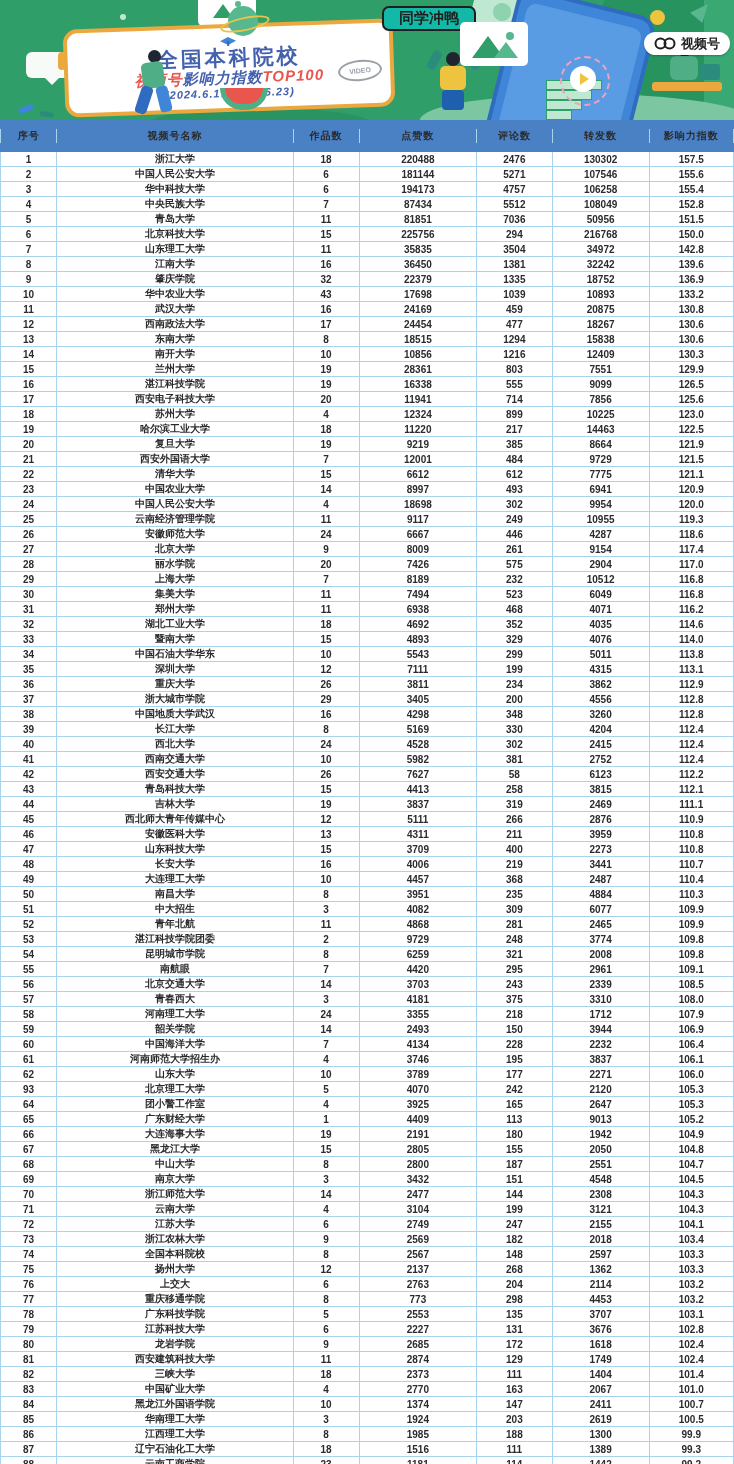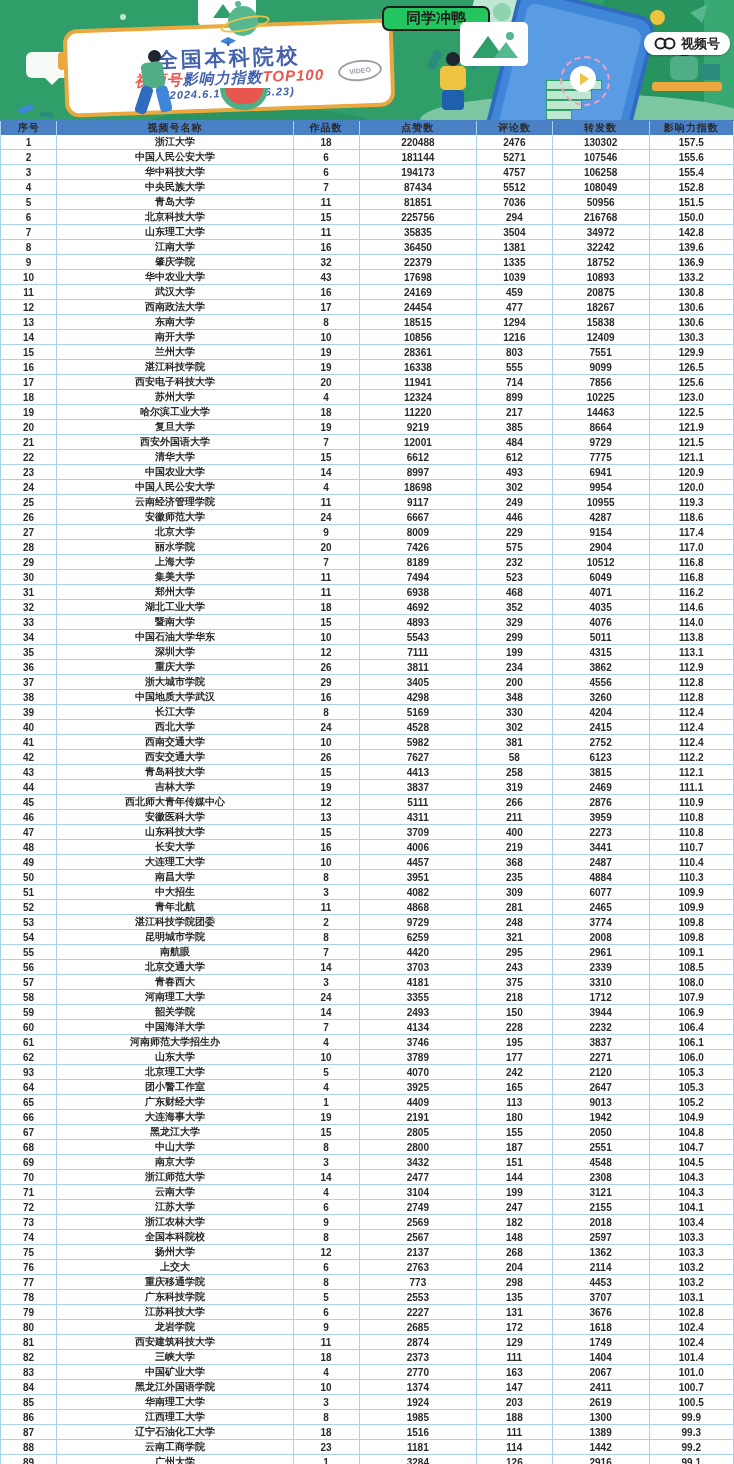--- a/index.html
+++ b/index.html
@@ -18,22 +18,22 @@
     border-radius:14px;transform:rotate(-2deg);display:flex;flex-direction:column;align-items:center;
     justify-content:center;z-index:5;}
   .card-knob{left:58px;top:52px;width:8px;height:18px;background:#eaa83e;border-radius:4px;z-index:6;}
   .cap-icon{width:16px;height:9px;margin-bottom:1px;}
   .t1{font-size:21px;font-weight:bold;color:#4461ae;letter-spacing:3px;line-height:1.05;}
   .t2{font-size:15px;font-weight:bold;font-style:italic;line-height:1.15;letter-spacing:1px;}
   .t2 .red{color:#e8564e;}
   .t2 .blue{color:#4461ae;}
   .t3{font-size:11px;font-weight:bold;font-style:italic;color:#4461ae;letter-spacing:1px;}
 
-  .bubble{left:382px;top:6px;background:#22c55e;border:2px solid #1e1e1e;border-radius:7px;
-    padding:1px 22px;font-size:15px;font-weight:bold;color:#1e1e1e;z-index:7;}
+  .bubble{left:382px;top:6px;background:#14b8a6;border:2px solid #1e1e1e;border-radius:7px;
+    padding:1px 15px;font-size:15px;font-weight:bold;color:#1e1e1e;z-index:7;}
   .channel-pill{right:4px;top:32px;background:#ffffff;border-radius:13px;height:23px;display:flex;
     align-items:center;gap:5px;padding:0 10px;z-index:7;box-shadow:0 1px 2px rgba(0,0,0,.25);}
   .channel-pill span{font-size:13px;font-weight:bold;color:#1e1e1e;}
 
   .speech-blank{left:26px;top:52px;width:86px;height:26px;background:#f6fbf7;border-radius:6px;z-index:2;}
   .speech-blank:after{content:"";position:absolute;left:18px;bottom:-7px;border:8px solid transparent;
     border-top-color:#f6fbf7;border-bottom:0;}
 
   .planet{left:228px;top:6px;width:30px;height:30px;border-radius:50%;background:#57b78f;z-index:6;}
   .planet .ring{position:absolute;left:-8px;top:11px;width:46px;height:10px;border:2px solid #e8c44e;
@@ -86,21 +86,21 @@
     border-bottom:18px solid #57b78f;transform:rotate(40deg);z-index:3;}
   .dot{border-radius:50%;}
   .dot-y1{left:650px;top:10px;width:15px;height:15px;background:#eec33f;}
   .dot-y2{left:366px;top:92px;width:8px;height:8px;background:#eec33f;}
   .dot-w1{left:120px;top:14px;width:6px;height:6px;background:#bfe8d2;}
   .dot-b1{left:18px;top:106px;width:16px;height:6px;background:#3f86d8;border-radius:3px;transform:rotate(-20deg);}
   .dot-b2{left:40px;top:112px;width:14px;height:5px;background:#2b8c7d;border-radius:3px;transform:rotate(10deg);}
 
   
   .tablewrap{position:relative;width:734px;height:1344px;background:#ffffff;}
-  .thead{display:flex;height:15px;background:#4a80c4;align-items:center;}
+  .thead{display:flex;height:32px;background:#4a80c4;align-items:center;}
   .hcell{color:#ffffff;font-size:12px;font-weight:bold;text-align:center;letter-spacing:1px;}
   .tbody{display:flex;flex-direction:column;height:1325px;}
   .row{flex:1;display:flex;border-bottom:1px solid #a8d3ed;background:#ffffff;}
   .cell{display:flex;align-items:center;justify-content:center;font-size:10px;font-weight:bold;
     color:#2b2b2b;border-right:1px solid #a8d3ed;overflow:hidden;white-space:nowrap;box-sizing:border-box;}
   .cell:first-child{border-left:1px solid #a8d3ed;}
   .thead > :nth-child(1), .row > :nth-child(1){width:7.8%;}
   .thead > :nth-child(2), .row > :nth-child(2){width:32.2%;}
   .thead > :nth-child(3), .row > :nth-child(3){width:9%;}
   .thead > :nth-child(4), .row > :nth-child(4){width:16%;}
@@ -457,21 +457,21 @@
           <div class="cell">6667</div>
           <div class="cell">446</div>
           <div class="cell">4287</div>
           <div class="cell">118.6</div>
         </div>
         <div class="row">
           <div class="cell">27</div>
           <div class="cell">北京大学</div>
           <div class="cell">9</div>
           <div class="cell">8009</div>
-          <div class="cell">229</div>
+          <div class="cell">261</div>
           <div class="cell">9154</div>
           <div class="cell">117.4</div>
         </div>
         <div class="row">
           <div class="cell">28</div>
           <div class="cell">丽水学院</div>
           <div class="cell">20</div>
           <div class="cell">7426</div>
           <div class="cell">575</div>
           <div class="cell">2904</div>

